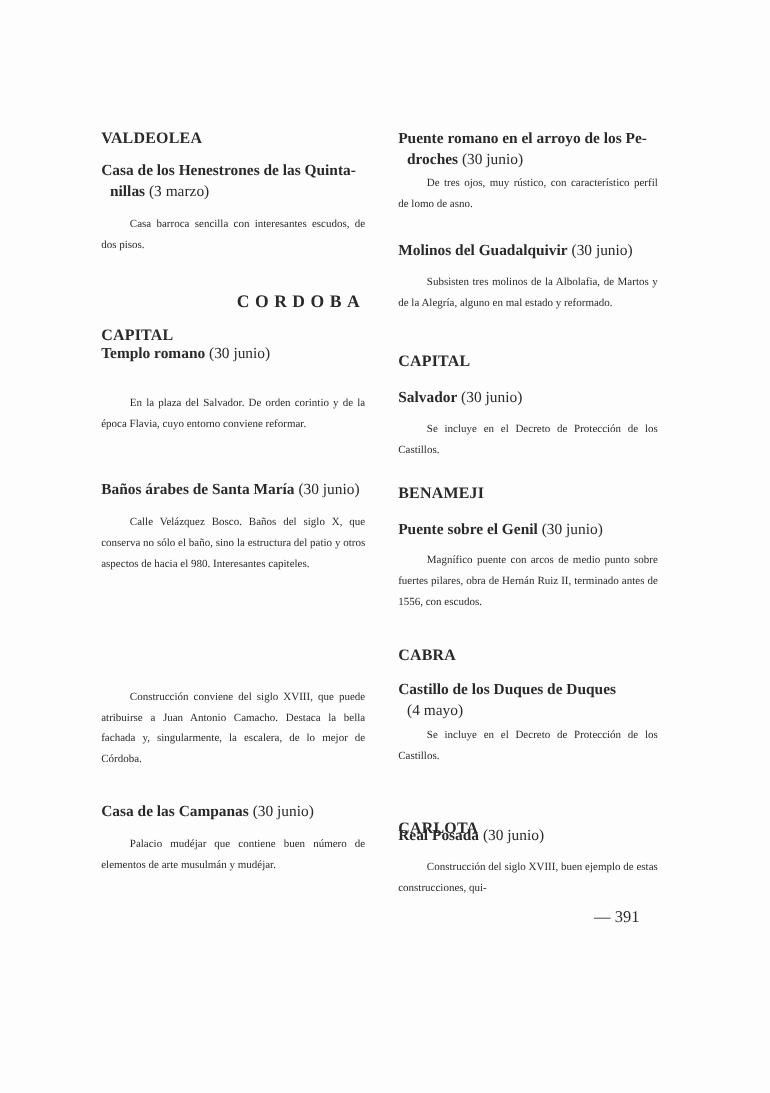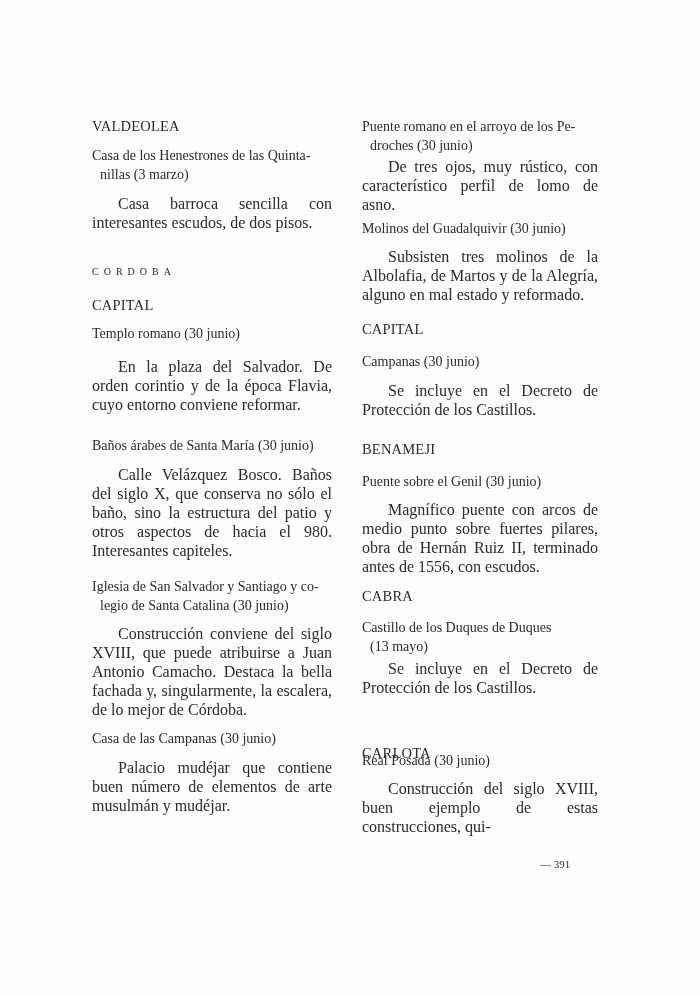--- a/index.html
+++ b/index.html
@@ -4,55 +4,54 @@
 <style>
   html, body { margin: 0; padding: 0; }
   body {
     width: 700px; height: 994px; background: #fdfdfd; position: relative; overflow: hidden;
     font-family: "Liberation Serif", "DejaVu Serif", serif; color: #2a2a2a;
   }
   .col { position: absolute; top: 0; }
   .col-left { left: 92px; width: 240px; }
   .col-right { left: 362px; width: 236px; }
   .blk { position: absolute; left: 0; width: 100%; }
-  .region { font-weight: normal; font-size: 14.5px; letter-spacing: 0.2px; }
+  .region { font-weight: bold; font-size: 14.5px; letter-spacing: 0.2px; }
   .entry-title { font-size: 14px; line-height: 19px; }
-  .entry-title .name { font-weight: normal; }
+  .entry-title .name { font-weight: bold; }
   .entry-title .cont { padding-left: 8px; }
-  .desc { font-size: 16px; line-height: 19px; text-align: justify; text-indent: 26px; }
-  .province { font-weight: normal; font-size: 10px; letter-spacing: 5px; text-align: left; }
-  .pageno { position: absolute; left: 540px; top: 826px; font-size: 11px; margin-top: 32px; }
+  .desc { font-size: 10px; line-height: 19px; text-align: justify; text-indent: 26px; }
+  .province { font-weight: bold; font-size: 16px; letter-spacing: 5px; text-align: right; }
+  .pageno { position: absolute; left: 540px; top: 826px; font-size: 15px; }
 </style>
 </head>
 <body>
 
 <div class="col col-left">
   <div class="blk region" style="top:118px">VALDEOLEA</div>
   <div class="blk entry-title" style="top:146px">
     <span class="name">Casa de los Henestrones de las Quinta-</span><br>
     <span class="cont"><span class="name">nillas</span> <span>(3 marzo)</span></span>
   </div>
   <div class="blk desc" style="top:194px">Casa barroca sencilla con interesantes escudos, de dos pisos.</div>
 
   <div class="blk province" style="top:266px">CORDOBA</div>
   <div class="blk region" style="top:297px">CAPITAL</div>
 
-  <div class="blk entry-title" style="top:324px">
+  <div class="blk entry-title" style="top:312px">
     <span class="name">Templo romano</span> <span>(30 junio)</span>
   </div>
   <div class="blk desc" style="top:357px">En la plaza del Salvador. De orden corintio y de la época Flavia, cuyo entorno conviene reformar.</div>
 
   <div class="blk entry-title" style="top:436px">
     <span class="name">Baños árabes de Santa María</span> <span>(30 junio)</span>
   </div>
   <div class="blk desc" style="top:465px">Calle Velázquez Bosco. Baños del siglo X, que conserva no sólo el baño, sino la estructura del patio y otros aspectos de hacia el 980. Interesantes capiteles.</div>
 
   <div class="blk entry-title" style="top:577px">
-    <span class="name">Iglesia de San Salvador y Santiago y co-</span><br>
-    <span class="cont"><span class="name">legio de Santa Catalina</span> <span>(30 junio)</span></span>
+    <br>
   </div>
   <div class="blk desc" style="top:624px">Construcción conviene del siglo XVIII, que puede atribuirse a Juan Antonio Camacho. Destaca la bella fachada y, singularmente, la escalera, de lo mejor de Córdoba.</div>
 
   <div class="blk entry-title" style="top:729px">
     <span class="name">Casa de las Campanas</span> <span>(30 junio)</span>
   </div>
   <div class="blk desc" style="top:758px">Palacio mudéjar que contiene buen número de elementos de arte musulmán y mudéjar.</div>
 </div>
 
 <div class="col col-right">
@@ -62,34 +61,34 @@
   </div>
   <div class="blk desc" style="top:157px">De tres ojos, muy rústico, con característico perfil de lomo de asno.</div>
 
   <div class="blk entry-title" style="top:219px">
     <span class="name">Molinos del Guadalquivir</span> <span>(30 junio)</span>
   </div>
   <div class="blk desc" style="top:247px">Subsisten tres molinos de la Albolafia, de Martos y de la Alegría, alguno en mal estado y reformado.</div>
 
   <div class="blk region" style="top:321px">CAPITAL</div>
   <div class="blk entry-title" style="top:352px">
-    <span class="name">Campanas</span> <span>(30 junio)</span>
+    <span class="name">Salvador</span> <span>(30 junio)</span>
   </div>
   <div class="blk desc" style="top:381px">Se incluye en el Decreto de Protección de los Castillos.</div>
 
   <div class="blk region" style="top:441px">BENAMEJI</div>
   <div class="blk entry-title" style="top:472px">
     <span class="name">Puente sobre el Genil</span> <span>(30 junio)</span>
   </div>
   <div class="blk desc" style="top:500px">Magnífico puente con arcos de medio punto sobre fuertes pilares, obra de Hernán Ruiz II, terminado antes de 1556, con escudos.</div>
 
   <div class="blk region" style="top:588px">CABRA</div>
   <div class="blk entry-title" style="top:618px">
     <span class="name">Castillo de los Duques de Duques</span><br>
-    <span class="cont">(13 mayo)</span>
+    <span class="cont">(4 mayo)</span>
   </div>
   <div class="blk desc" style="top:659px">Se incluye en el Decreto de Protección de los Castillos.</div>
 
   <div class="blk region" style="top:745px">CARLOTA</div>
   <div class="blk entry-title" style="top:751px">
     <span class="name">Real Posada</span> <span>(30 junio)</span>
   </div>
   <div class="blk desc" style="top:779px">Construcción del siglo XVIII, buen ejemplo de estas construcciones, qui-</div>
 </div>
 

